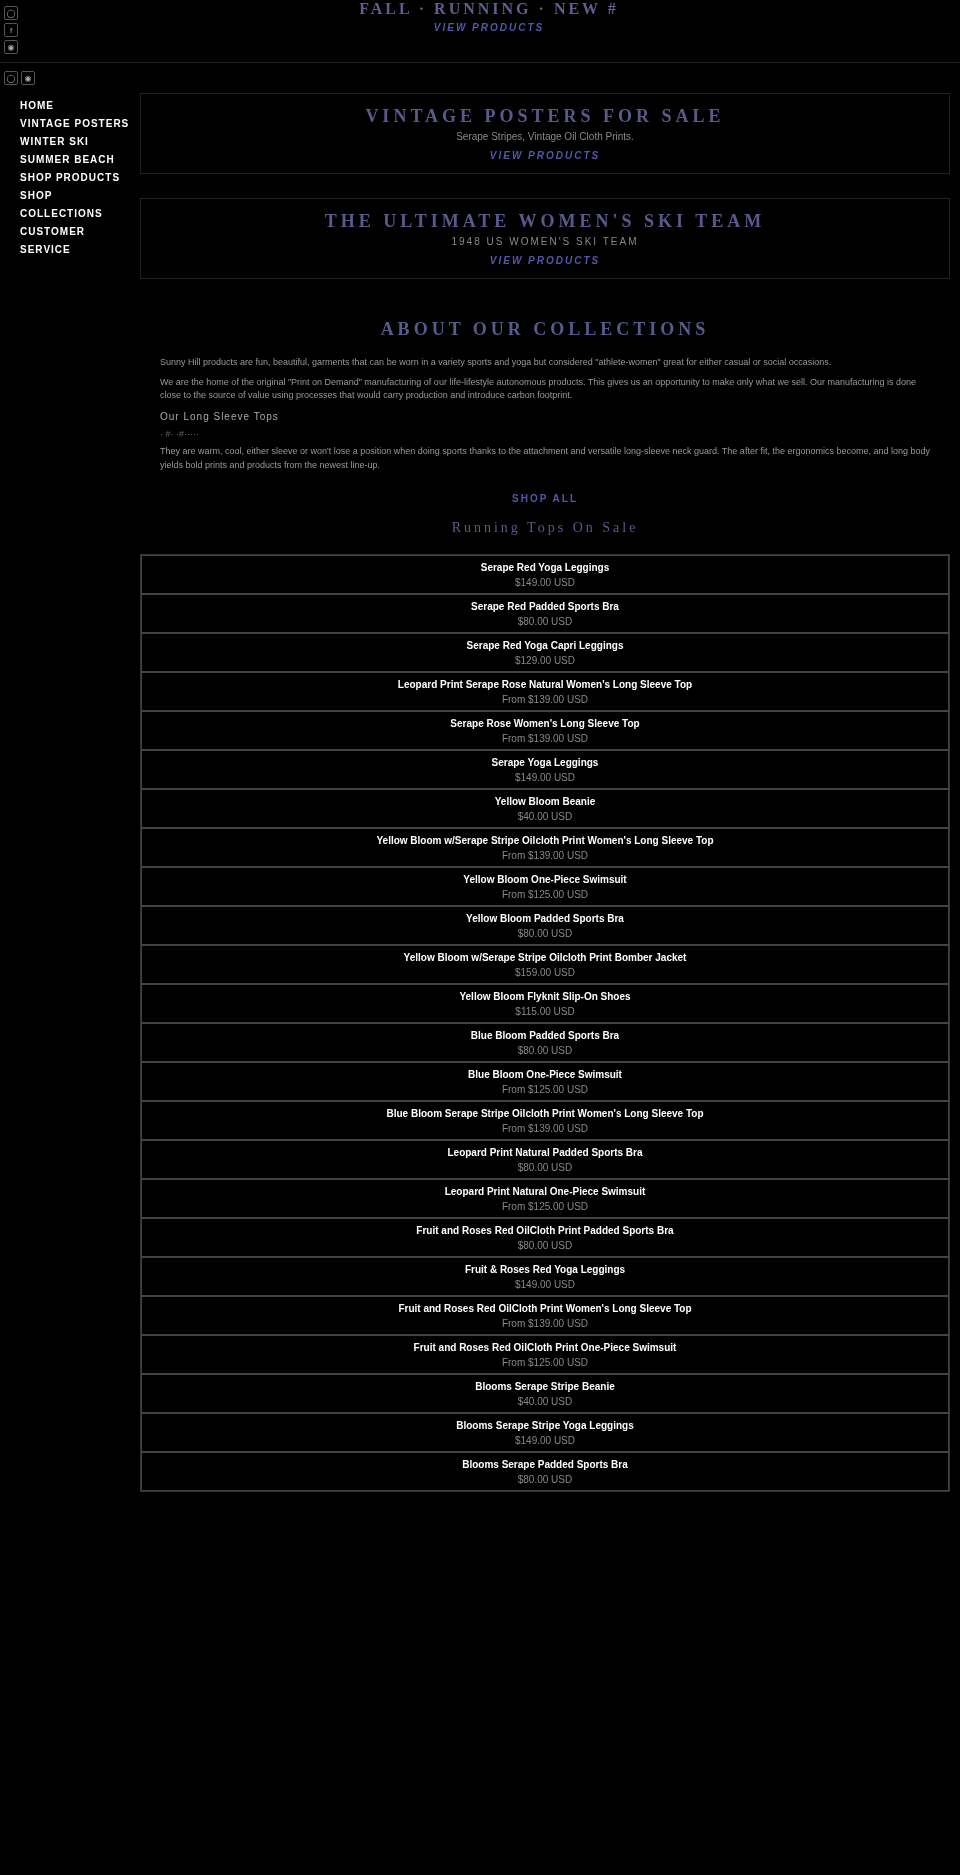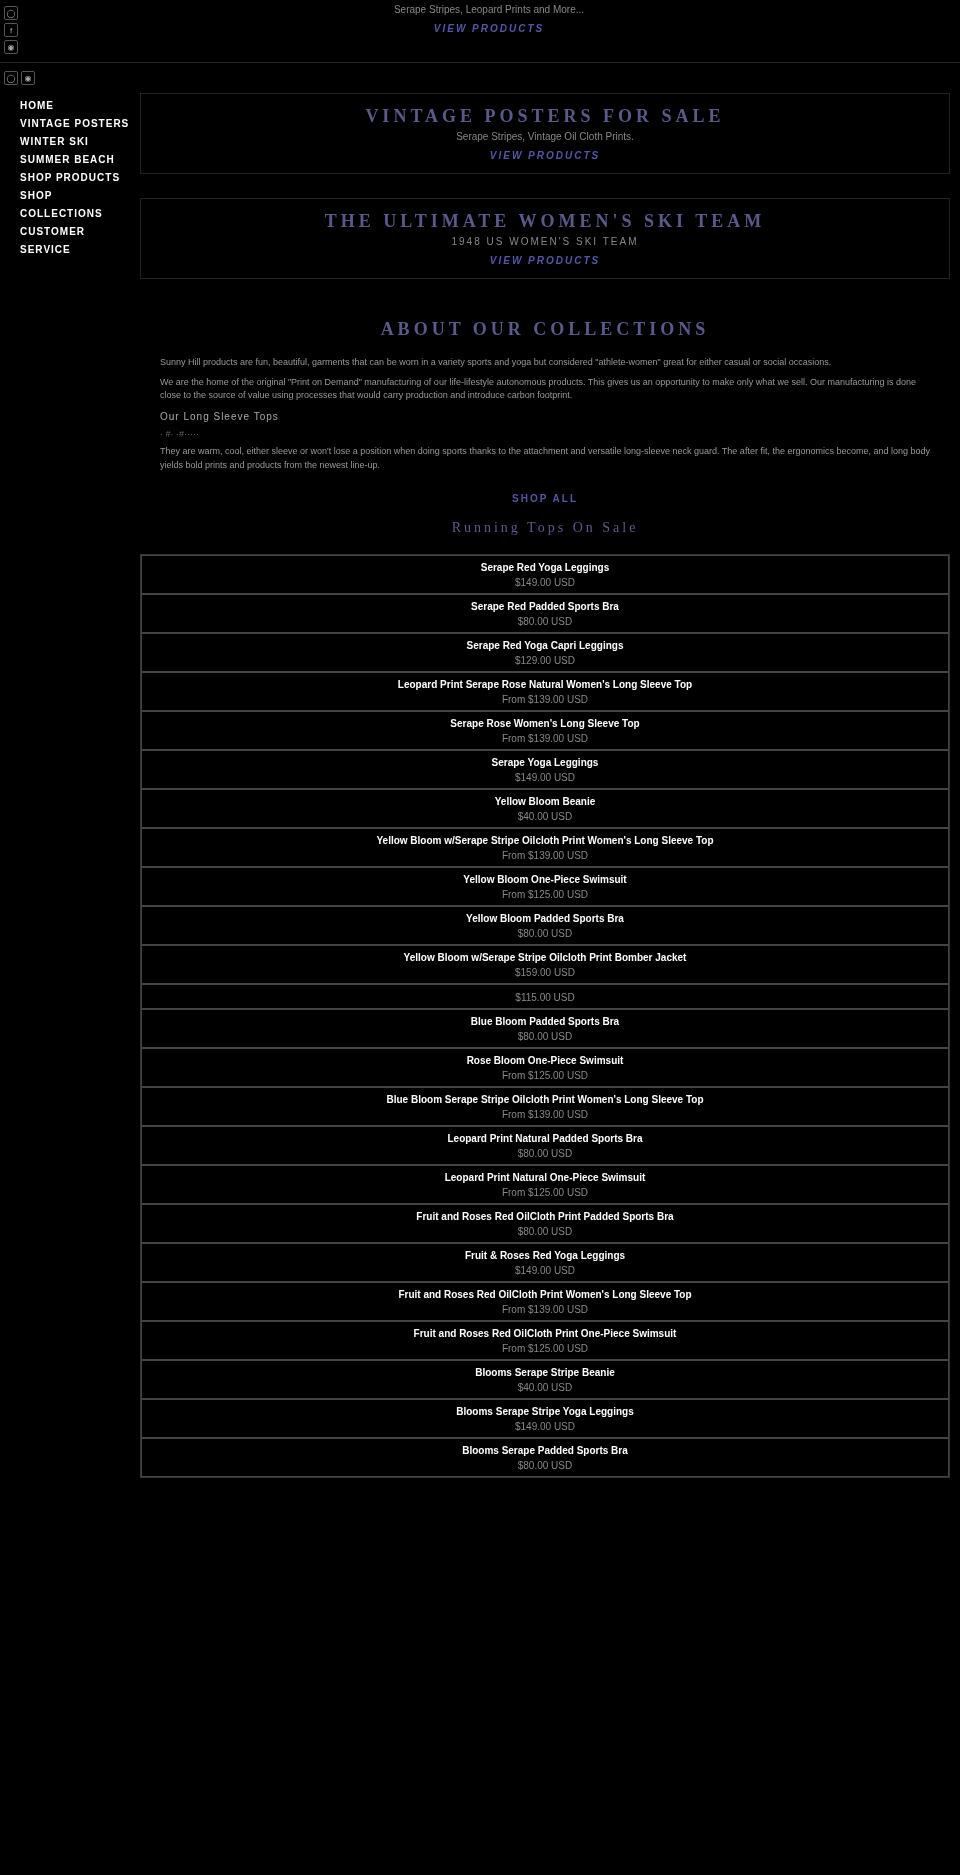--- a/index.html
+++ b/index.html
@@ -192,21 +192,21 @@
 </head>
 <body>
 
 <div style="display:flex; align-items:flex-start;">
   <div class="top-social">
     <div class="social-icon">◯</div>
     <div class="social-icon">f</div>
     <div class="social-icon">◉</div>
   </div>
   <div class="top-banner-content">
-    <div class="banner-subtitle">Serape Stripes, Leopard Prints and More...</div>
+    <div class="banner-title">FALL · RUNNING · NEW #</div>
     <a class="view-products-btn">VIEW PRODUCTS</a>
   </div>
 </div>
 
 <div class="divider"></div>
 
 <div style="display:flex; padding-left:4px; gap:3px; padding-bottom:4px;">
   <div class="social-icon">◯</div>
   <div class="social-icon">◉</div>
 </div>
@@ -302,28 +302,29 @@
     </div>
         <div class="product-item">
       <div class="product-name">Yellow Bloom Padded Sports Bra</div>
       <div class="product-price">$80.00 USD</div>
     </div>
         <div class="product-item">
       <div class="product-name">Yellow Bloom w/Serape Stripe Oilcloth Print Bomber Jacket</div>
       <div class="product-price">$159.00 USD</div>
     </div>
         <div class="product-item">
+      <div class="product-name">Yellow Bloom Flyknit Slip-On Shoes</div>
       <div class="product-price">$115.00 USD</div>
     </div>
         <div class="product-item">
       <div class="product-name">Blue Bloom Padded Sports Bra</div>
       <div class="product-price">$80.00 USD</div>
     </div>
         <div class="product-item">
-      <div class="product-name">Rose Bloom One-Piece Swimsuit</div>
+      <div class="product-name">Blue Bloom One-Piece Swimsuit</div>
       <div class="product-price">From $125.00 USD</div>
     </div>
         <div class="product-item">
       <div class="product-name">Blue Bloom Serape Stripe Oilcloth Print Women's Long Sleeve Top</div>
       <div class="product-price">From $139.00 USD</div>
     </div>
         <div class="product-item">
       <div class="product-name">Leopard Print Natural Padded Sports Bra</div>
       <div class="product-price">$80.00 USD</div>
     </div>

